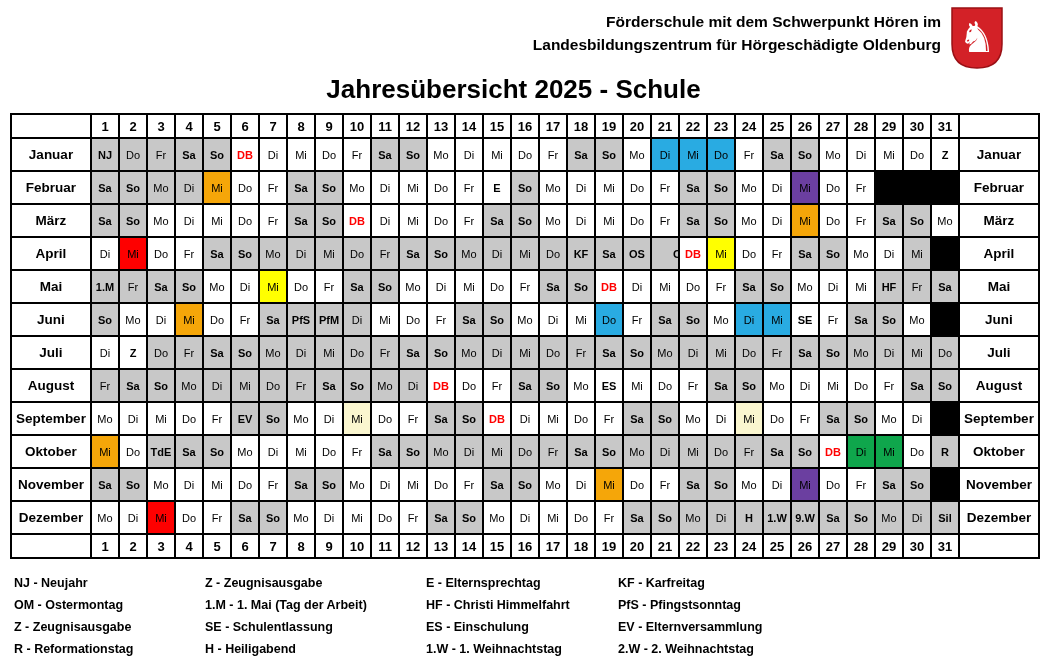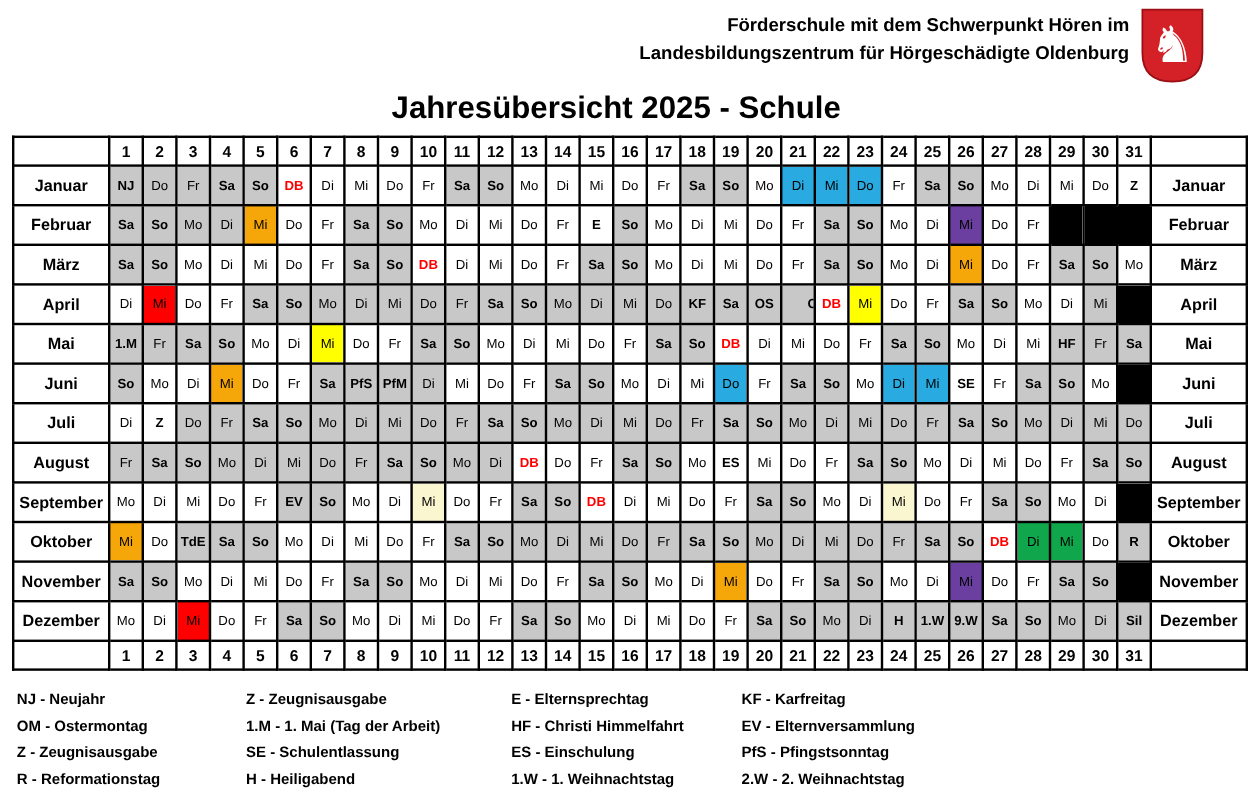--- a/index.html
+++ b/index.html
@@ -633,19 +633,19 @@
         <div class="legend-item">H - Heiligabend</div>
       </div>
       <div class="legend-col lc2">
         <div class="legend-item">E - Elternsprechtag</div>
         <div class="legend-item">HF - Christi Himmelfahrt</div>
         <div class="legend-item">ES - Einschulung</div>
         <div class="legend-item">1.W - 1. Weihnachtstag</div>
       </div>
       <div class="legend-col lc3">
         <div class="legend-item">KF - Karfreitag</div>
+        <div class="legend-item">PfS - Pfingstsonntag</div>
         <div class="legend-item">EV - Elternversammlung</div>
-        <div class="legend-item">PfS - Pfingstsonntag</div>
         <div class="legend-item">2.W - 2. Weihnachtstag</div>
       </div>
     </div>
 
 </div>
 
 </body></html>

